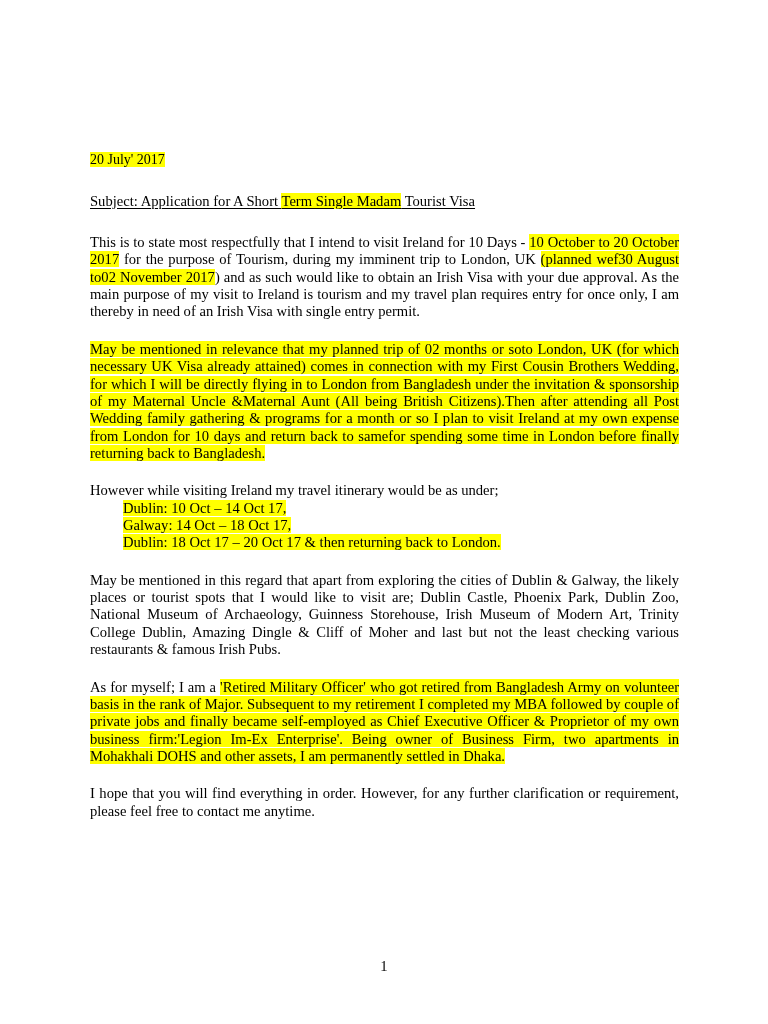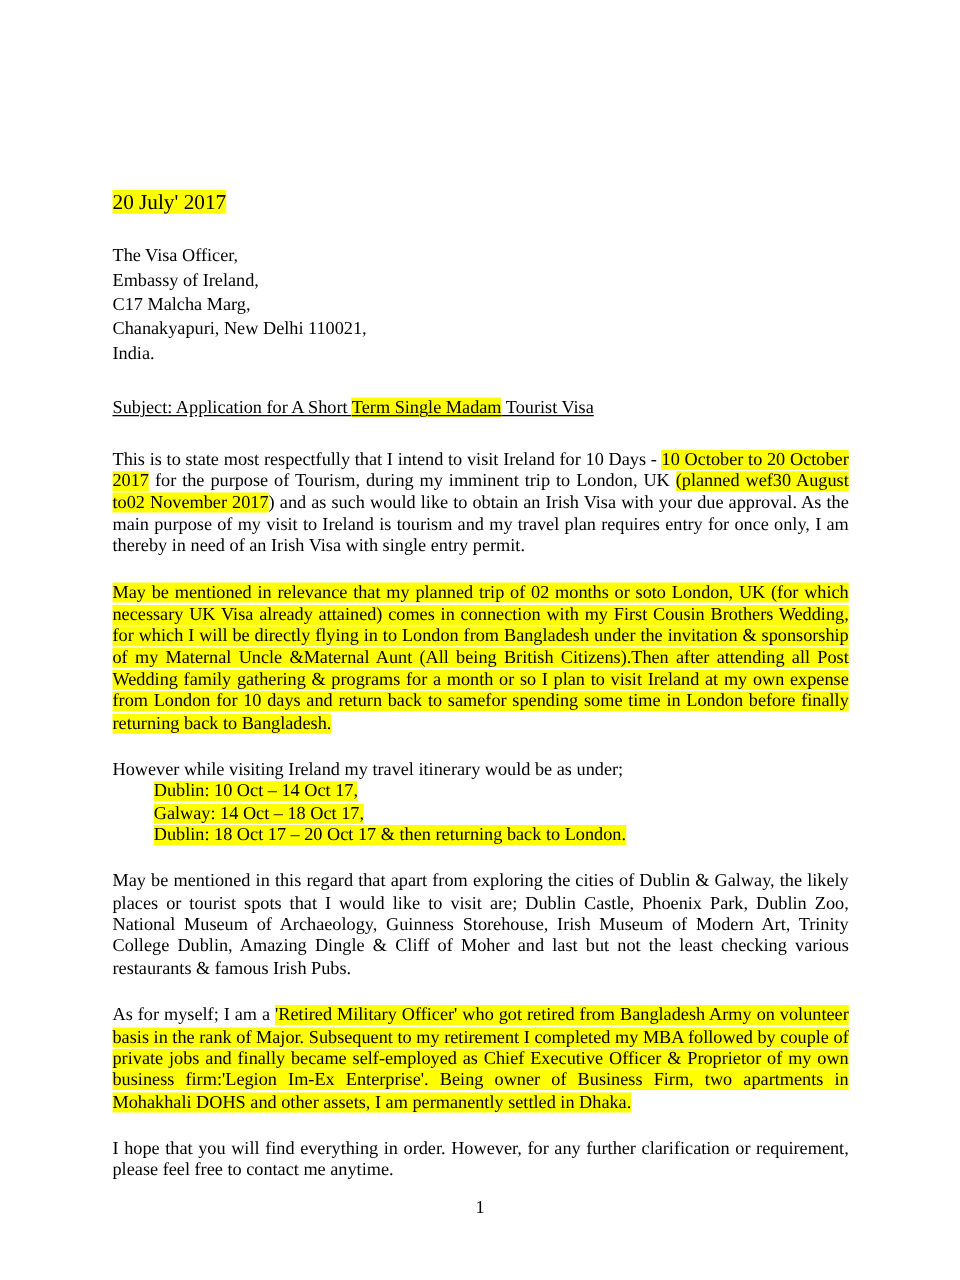--- a/index.html
+++ b/index.html
@@ -34,21 +34,21 @@
     text-align: justify;
     text-justify: inter-word;
     margin: 0;
   }
   .hl {
     background-color: #ffff00;
   }
   
   .date-line {
     margin: 0 0 24px 0;
-    font-size: 17px;
+    font-size: 14px;
     line-height: 1.19;
   }
   .date-line .hl {
     font-weight: 400;
   }
   
   .address {
     margin: 0 0 25px 0;
     font-size: 14.6px;
     line-height: 1.33;
@@ -97,27 +97,20 @@
   }
 </style>
 </head>
 <body>
 
 <div class="page">
   <div class="content">
 
     <div class="date-line"><span class="hl">20 July' 2017</span></div>
 
-    <div class="address">
-      <div>The Visa Officer,</div>
-      <div>Embassy of Ireland,</div>
-      <div>C17 Malcha Marg,</div>
-      <div>Chanakyapuri, New Delhi 110021,</div>
-      <div>India.</div>
-    </div>
 
     <div class="subject"><span>Subject: Application for A Short </span><span class="hl">Term Single Madam</span><span> Tourist Visa</span></div>
 
 
     <p class="blk para"><span>This is to state most respectfully that I intend to visit Ireland for 10 Days - </span><span class="fullhl">10 October to 20 October 2017</span><span> for the purpose of Tourism, during my imminent trip to London, UK </span><span class="fullhl">(planned wef30 August to02 November 2017</span><span>) and as such would like to obtain an Irish Visa with your due approval. As the main purpose of my visit to Ireland is tourism and my travel plan requires entry for once only, I am thereby in need of an Irish Visa with single entry permit.</span></p>
 
     <p class="blk para"><span class="fullhl">May be mentioned in relevance that my planned trip of 02 months or soto London, UK (for which necessary UK Visa already attained) comes in connection with my First Cousin Brothers Wedding, for which I will be directly flying in to London from Bangladesh under the invitation &amp; sponsorship of my Maternal Uncle &amp;Maternal Aunt (All being British Citizens).Then after attending all Post Wedding family gathering &amp; programs for a month or so I plan to visit Ireland at my own expense from London for 10 days and return back to samefor spending some time in London before finally returning back to Bangladesh.</span></p>
 
     <div class="itinerary">
       <span class="lead">However while visiting Ireland my travel itinerary would be as under;</span>

